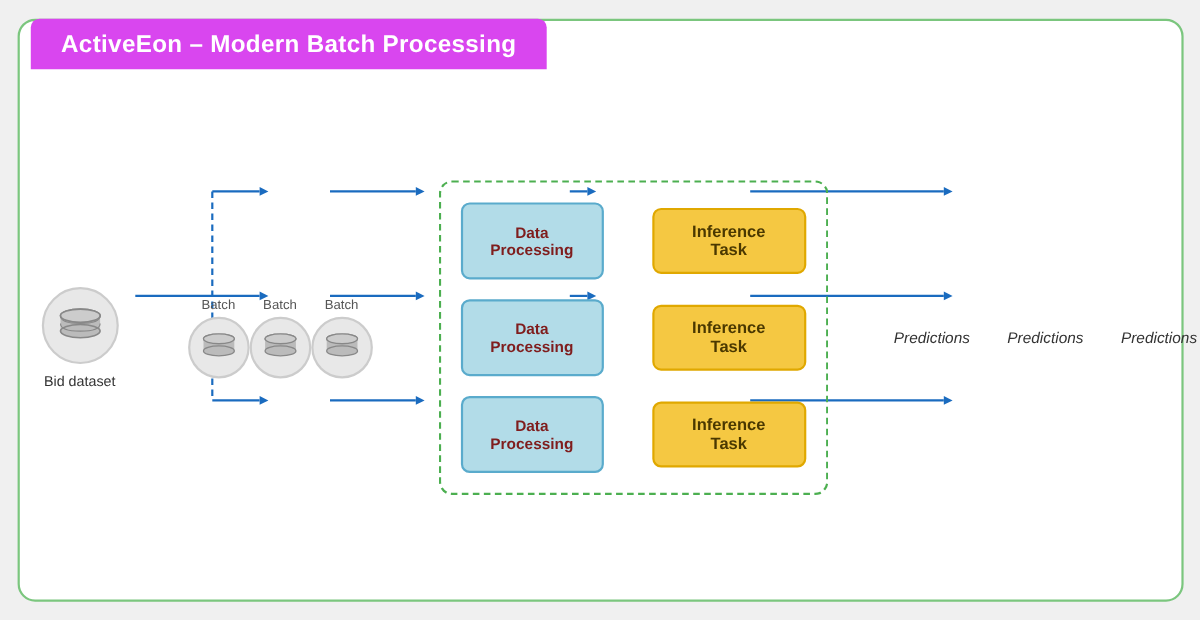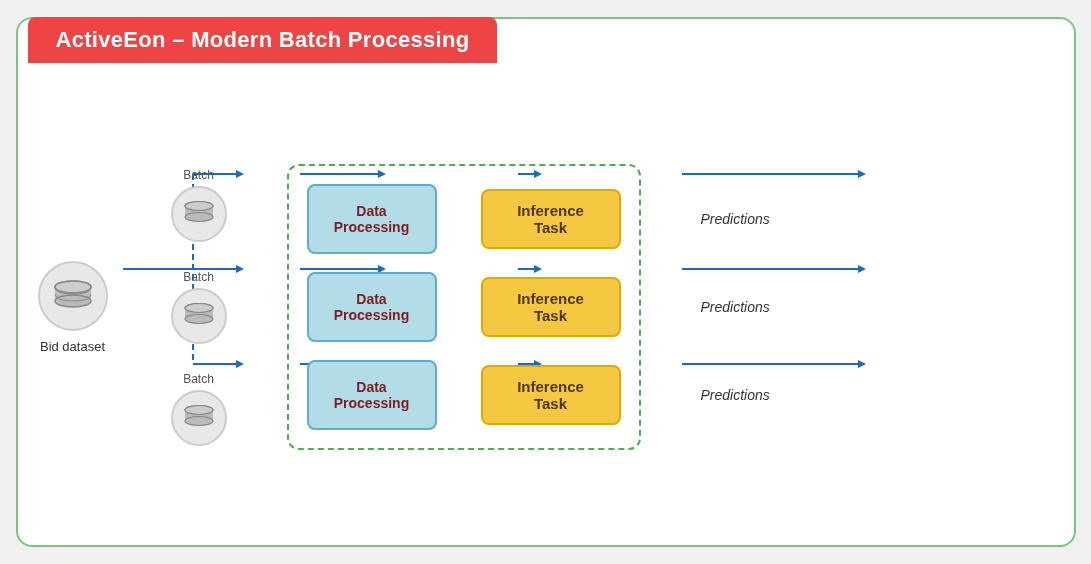--- a/index.html
+++ b/index.html
@@ -18,21 +18,21 @@
       background: white;
       border: 2.5px solid #7bc67e;
       border-radius: 16px;
       position: relative;
       overflow: visible;
     }
     .title-bar {
       position: absolute;
       top: -2px;
       left: 10px;
-      background: #ef4444;
+      background: #d946ef;
       border-radius: 8px 8px 0 0;
       padding: 10px 28px;
       display: flex;
       align-items: center;
     }
     .title-text {
       color: white;
       font-size: 22px;
       font-weight: 600;
       letter-spacing: 0.3px;
@@ -59,23 +59,22 @@
       margin-top: 8px;
       font-size: 13px;
       color: #333;
       font-weight: 500;
       text-align: center;
     }
 
     
     .batch-column {
       display: flex;
-      flex-direction: column;
-      align-items: center;
-      gap: 28px;
+      flex-direction: row;
+      align-items: center;
       margin: 0 8px;
     }
     .batch-node {
       display: flex;
       flex-direction: column;
       align-items: center;
     }
     .batch-label {
       font-size: 12px;
       color: #555;
@@ -143,22 +142,22 @@
     }
     .inference-box span {
       font-size: 15px;
       font-weight: 800;
       color: #4a3800;
     }
 
     
     .predictions-column {
       display: flex;
-      flex-direction: column;
-      gap: 18px;
+      flex-direction: row;
+      gap: 34px;
       margin-left: 8px;
     }
     .prediction-row {
       display: flex;
       align-items: center;
       height: 70px;
     }
     .prediction-label {
       font-size: 14px;
       color: #333;

